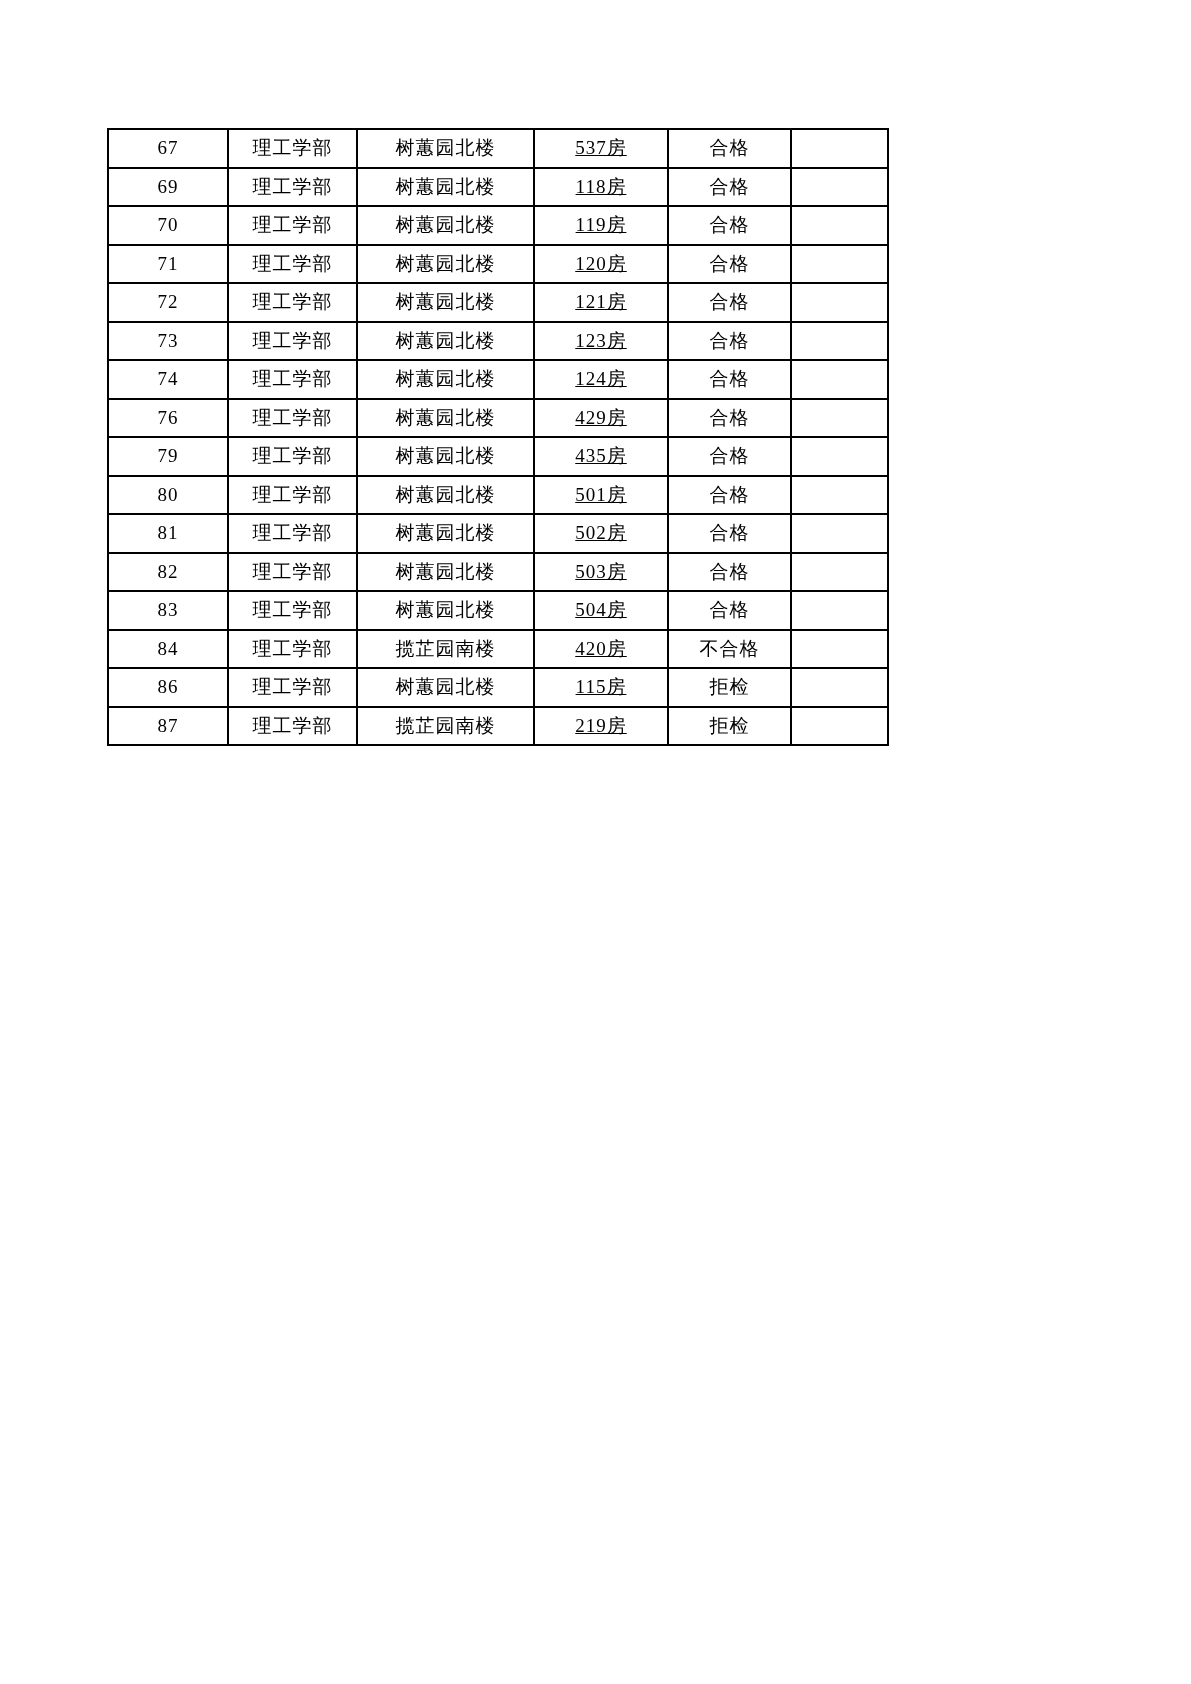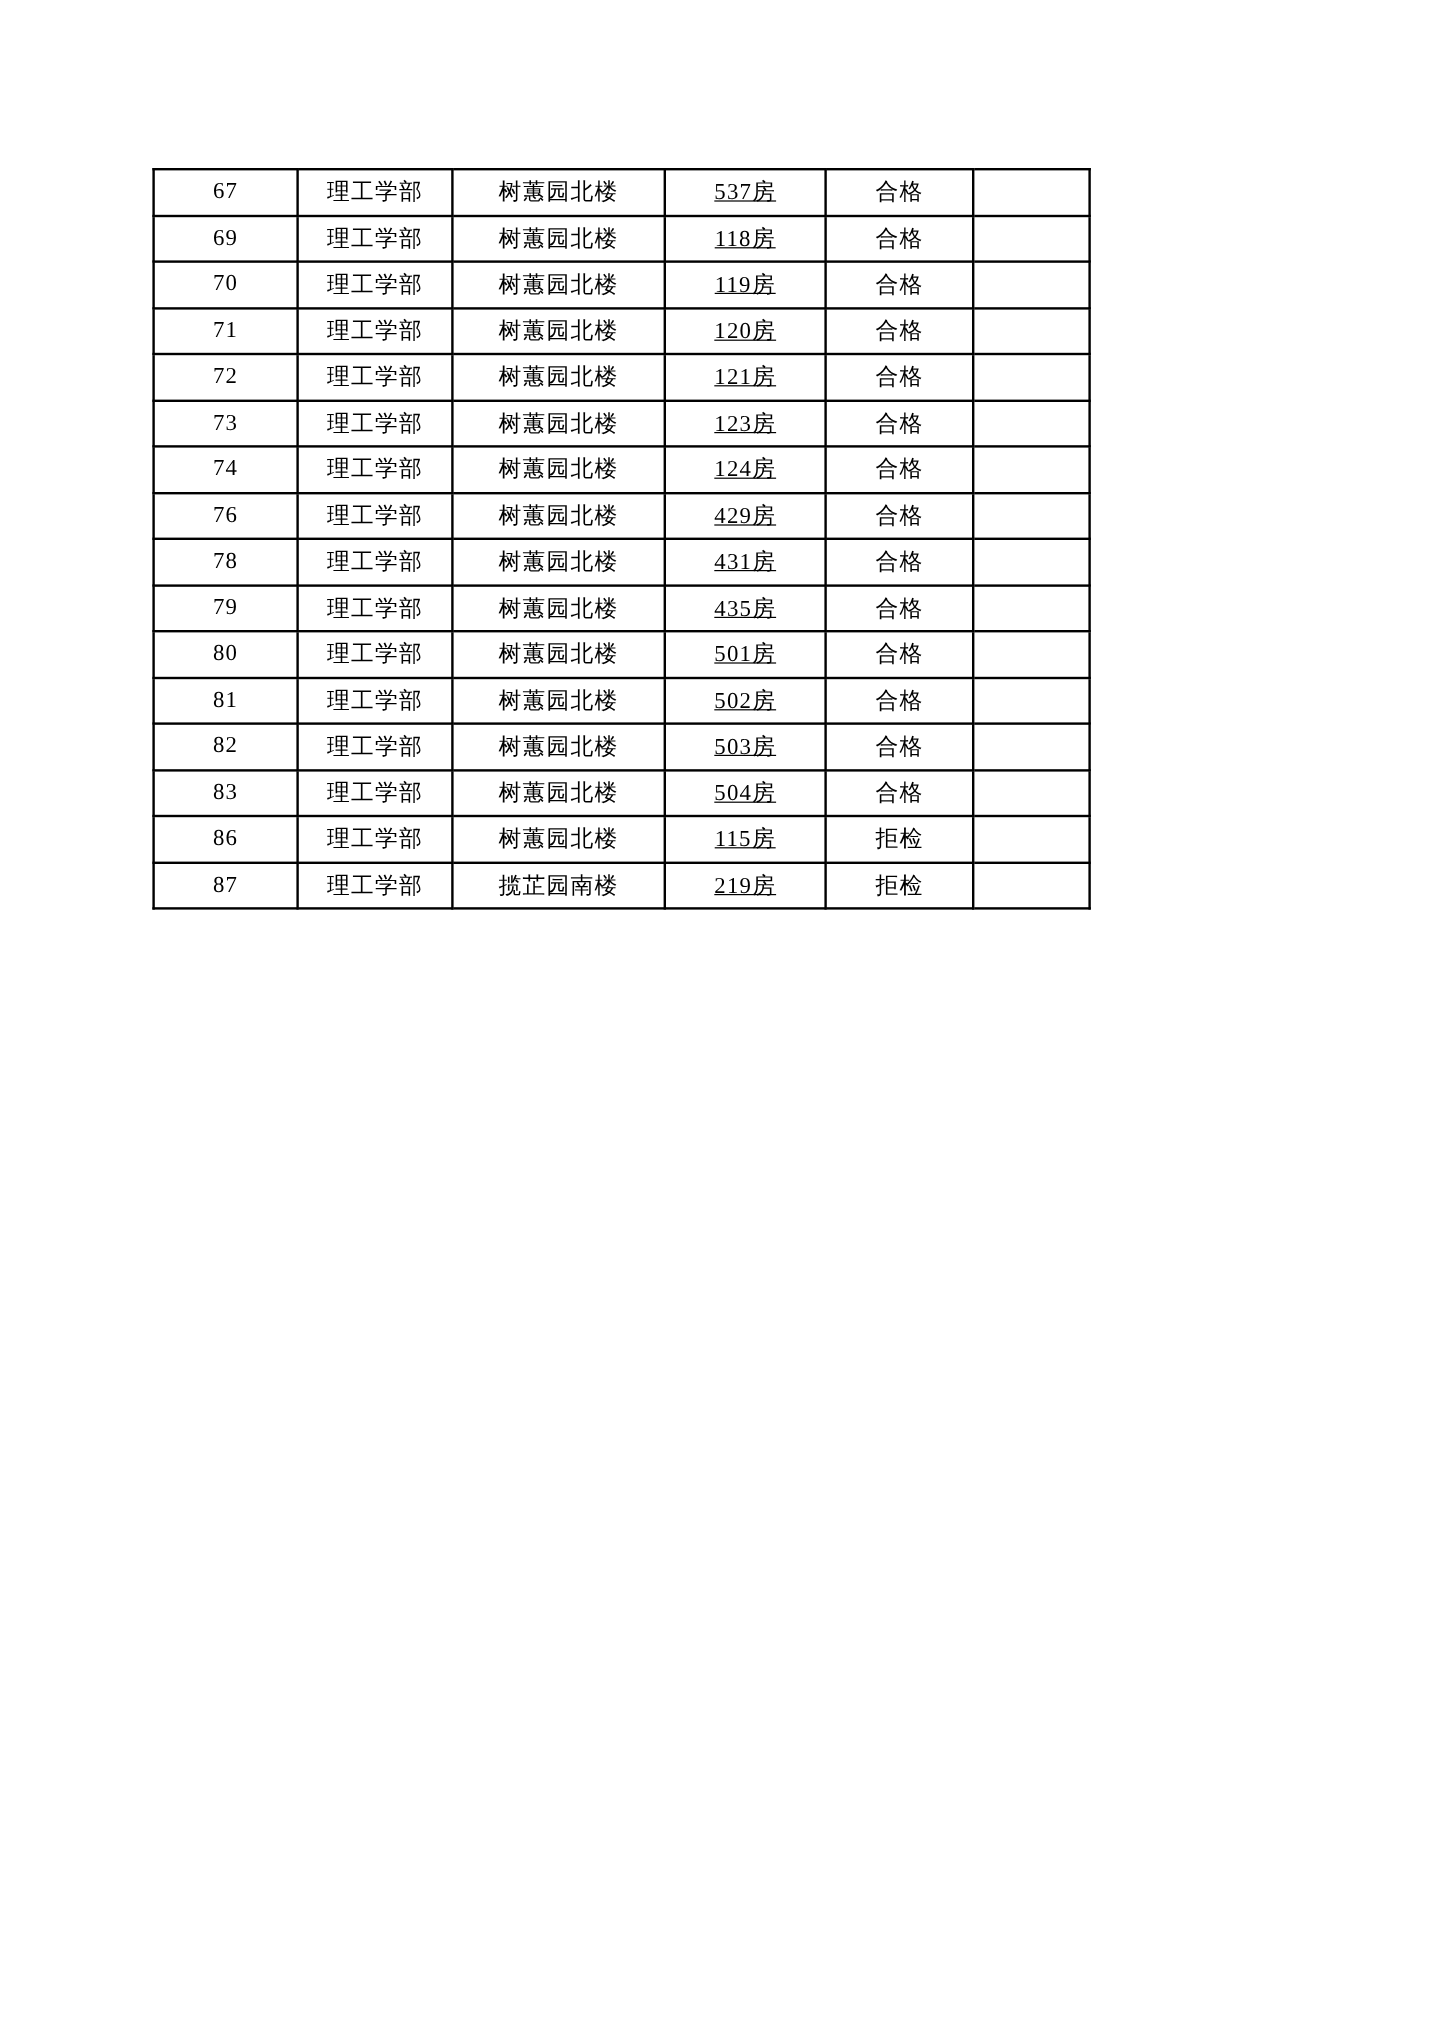--- a/index.html
+++ b/index.html
@@ -18,25 +18,24 @@
     position: absolute;
     left: 0;
     top: 0;
     width: 1191px;
     height: 1684px;
     background: #ffffff;
   }
   table.inspection {
     position: absolute;
     left: 107px;
-    top: 140px;
+    top: 128px;
     width: 780px;
     border-collapse: collapse;
     table-layout: fixed;
-    margin-left: 20px;
   }
   table.inspection td {
     border: 2px solid #000000;
     height: 36.5px; 
     text-align: center;
     vertical-align: middle;
     font-size: 19px;
     letter-spacing: 1px;
     padding: 0;
     overflow: hidden;
@@ -127,28 +126,20 @@
   <tr>
     <td class="col-index">76</td>
     <td class="col-department">理工学部</td>
     <td class="col-building">树蕙园北楼</td>
     <td class="col-room">429房</td>
     <td class="col-result">合格</td>
     <td class="col-note"></td>
   </tr>
 
 
-  <tr>
-    <td class="col-index">78</td>
-    <td class="col-department">理工学部</td>
-    <td class="col-building">树蕙园北楼</td>
-    <td class="col-room">431房</td>
-    <td class="col-result">合格</td>
-    <td class="col-note"></td>
-  </tr>
 
   <tr>
     <td class="col-index">79</td>
     <td class="col-department">理工学部</td>
     <td class="col-building">树蕙园北楼</td>
     <td class="col-room">435房</td>
     <td class="col-result">合格</td>
     <td class="col-note"></td>
   </tr>
 
@@ -181,20 +172,28 @@
 
   <tr>
     <td class="col-index">83</td>
     <td class="col-department">理工学部</td>
     <td class="col-building">树蕙园北楼</td>
     <td class="col-room">504房</td>
     <td class="col-result">合格</td>
     <td class="col-note"></td>
   </tr>
 
+  <tr>
+    <td class="col-index">84</td>
+    <td class="col-department">理工学部</td>
+    <td class="col-building">揽芷园南楼</td>
+    <td class="col-room">420房</td>
+    <td class="col-result">不合格</td>
+    <td class="col-note"></td>
+  </tr>
 
 
   <tr>
     <td class="col-index">86</td>
     <td class="col-department">理工学部</td>
     <td class="col-building">树蕙园北楼</td>
     <td class="col-room">115房</td>
     <td class="col-result">拒检</td>
     <td class="col-note"></td>
   </tr>

